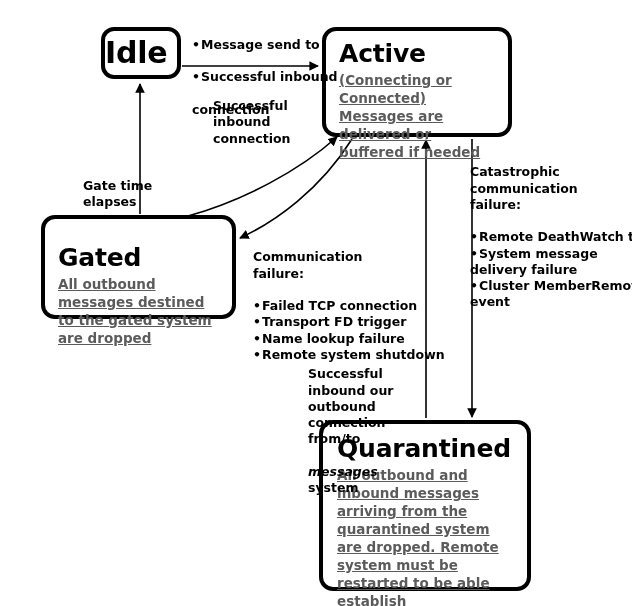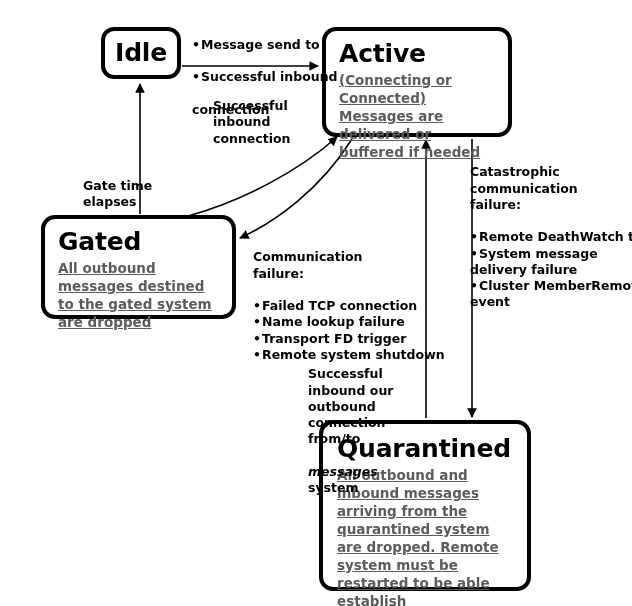--- a/index.html
+++ b/index.html
@@ -45,41 +45,41 @@
   }
   
   #box-idle {
     left: 101px;
     top: 27px;
     width: 80px;
     height: 52px;
     border-radius: 13px;
   }
   #box-idle .state-title {
-    font-size: 25px;
+    font-size: 30px;
     line-height: 44px;
-    text-align: center;
+    text-align: left;
   }
   
   #box-active {
     left: 322px;
     top: 27px;
     width: 190px;
     height: 110px;
     padding: 8px 13px 0 13px;
   }
   #box-active .state-title { font-size: 25px; line-height: 30px; }
   #box-active .state-desc  { font-size: 13.5px; margin-top: 3px; }
   
   #box-gated {
     left: 41px;
     top: 215px;
     width: 195px;
     height: 104px;
-    padding: 8px 13px 0 13px;
+    padding: 24px 13px 0 13px;
   }
   #box-gated .state-title { font-size: 25px; line-height: 30px; }
   #box-gated .state-desc  { font-size: 13.5px; margin-top: 3px; }
   
   #box-quarantined {
     left: 319px;
     top: 420px;
     width: 212px;
     height: 171px;
     padding: 9px 14px 0 14px;
@@ -189,21 +189,21 @@
   <div class="edge-label" id="label-gated-active">Successful
 inbound
 connection</div>
 
   <div class="edge-label" id="label-gate-time">Gate time
 elapses</div>
 
   <div class="edge-label" id="label-comm-failure">
     <div class="heading">Communication
 failure:</div>
-    <ul class="bullets"><li>Failed TCP connection</li><li>Name lookup failure</li><li>Transport FD trigger</li><li>Remote system shutdown</li></ul>
+    <ul class="bullets"><li>Failed TCP connection</li><li>Transport FD trigger</li><li>Name lookup failure</li><li>Remote system shutdown</li></ul>
   </div>
 
   <div class="edge-label" id="label-catastrophic">
     <div class="heading">Catastrophic communication
 failure:</div>
     <ul class="bullets"><li>Remote DeathWatch trigger</li><li>System message</li><li class="cont">delivery failure</li><li>Cluster MemberRemoved</li><li class="cont">event</li></ul>
   </div>
 
   <div class="edge-label" id="label-restarted">
     <div class="plain">Successful

